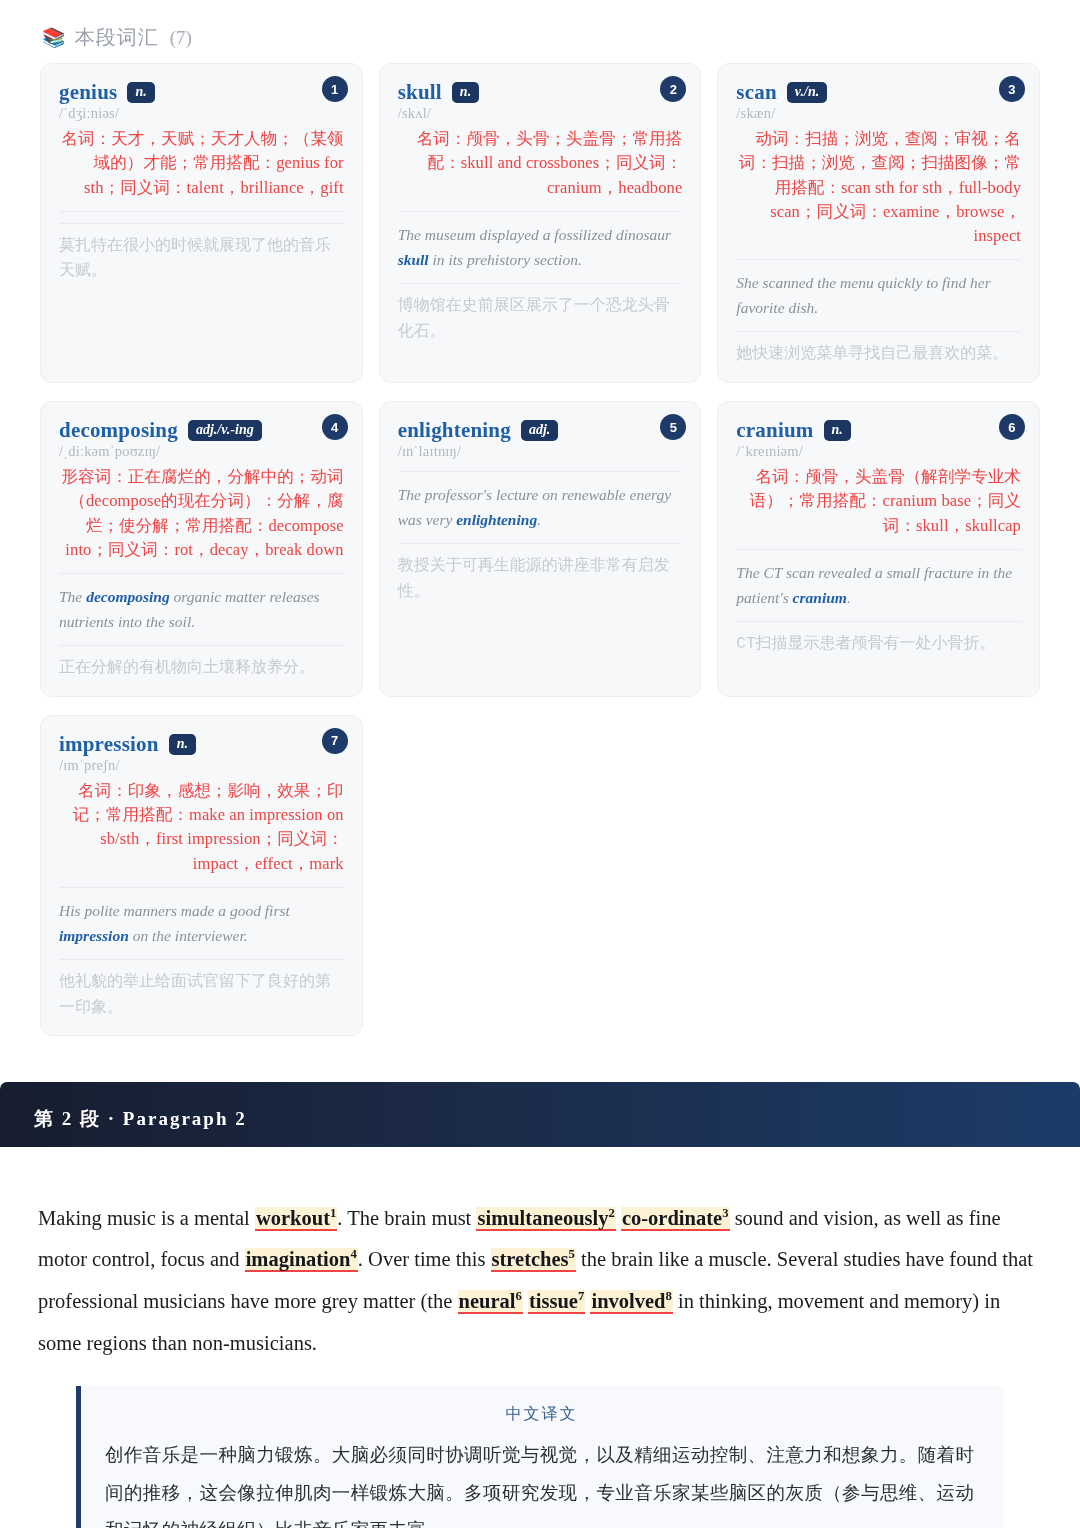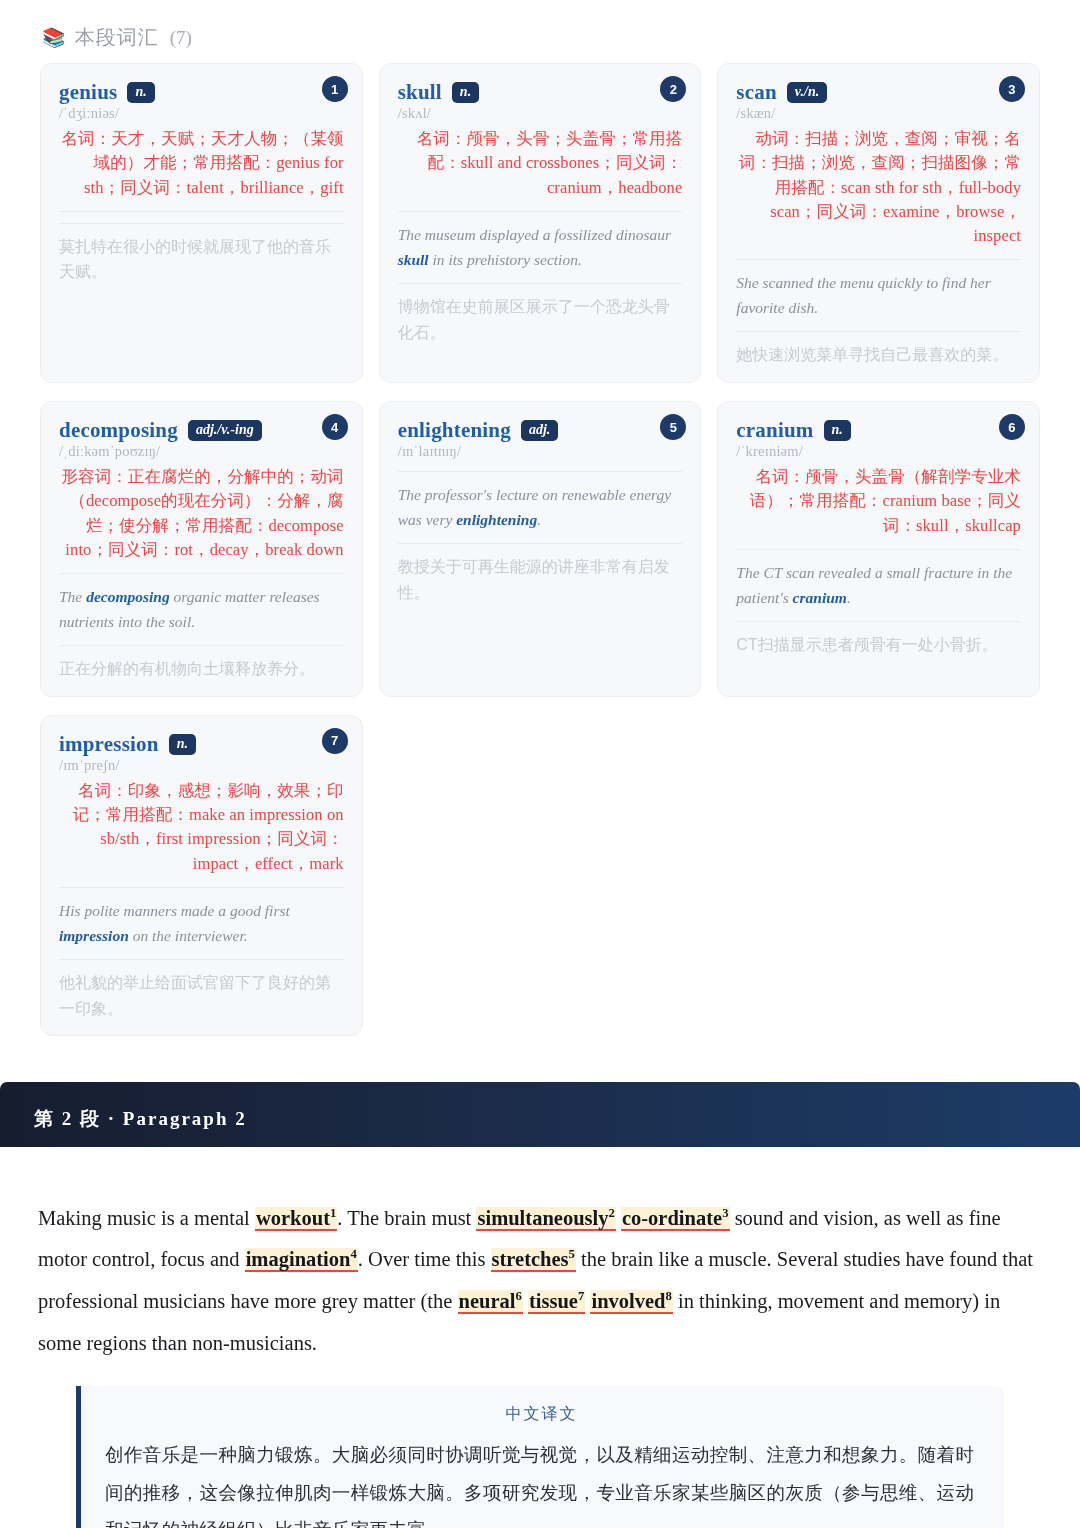--- a/index.html
+++ b/index.html
@@ -116,21 +116,21 @@
     font-style: italic;
     font-size: 15.5px;
     color: #8b9099;
     line-height: 1.62;
   }
   .w-ex b {
     color: #1f5fa8;
     font-weight: bold;
   }
   .w-cn {
-    font-family: Liberation Sans, sans-serif;
+    font-family: Liberation Mono, monospace;
     font-size: 16px;
     color: #c6cad1;
     line-height: 1.6;
   }
 
   
   .para-block { margin-top: 18px; }
   .para-head {
     background: linear-gradient(90deg, #161d2f 0%, #1b2a47 42%, #1c3c68 100%);
     border-radius: 7px 7px 0 0;

